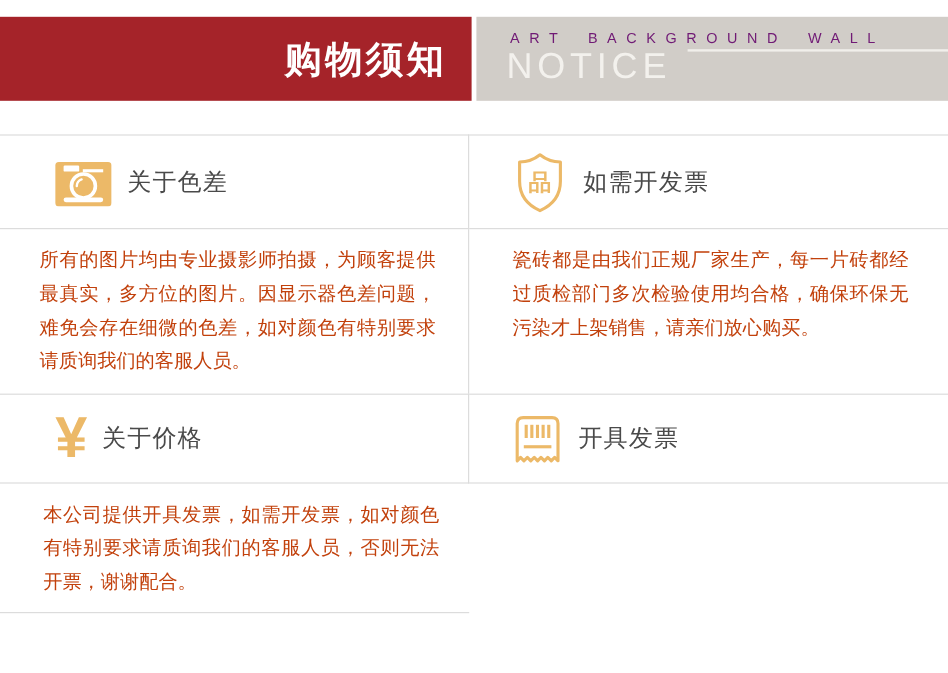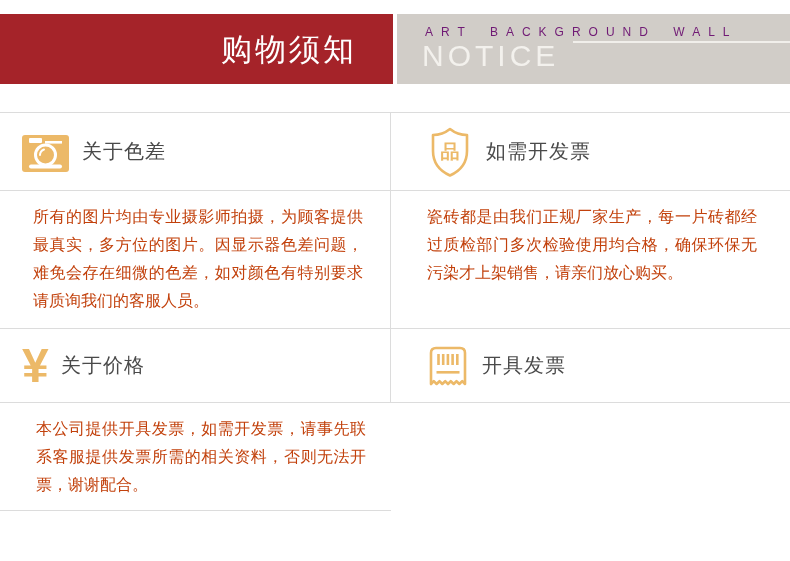--- a/index.html
+++ b/index.html
@@ -6,22 +6,22 @@
   body{
     width:790px;height:561px;position:relative;overflow:hidden;
     font-family:"Liberation Sans","DejaVu Sans",sans-serif;
   }
   
   .banner-red{
     position:absolute;left:0;top:14px;width:393px;height:70px;
     background:#a52329;display:flex;align-items:center;justify-content:flex-end;
   }
   .banner-red .cn-title{
-    color:#ffffff;font-size:31px;font-weight:400;letter-spacing:3px;
-    padding-right:36px;line-height:1;
+    color:#ffffff;font-size:31px;font-weight:700;letter-spacing:3px;
+    padding-right:20px;line-height:1;
   }
   .banner-gray{
     position:absolute;left:397px;top:14px;width:393px;height:70px;
     background:#d1cdc8;
   }
   .art-line{
     position:absolute;left:28px;top:11px;
     color:#701a75;font-size:12px;letter-spacing:8px;word-spacing:6px;
     white-space:nowrap;
   }
@@ -39,21 +39,21 @@
   
   .grid{
     position:absolute;left:0;top:112px;width:790px;
     display:grid;grid-template-columns:391px 399px;
     grid-template-rows:79px 137px 75px 108px;
   }
   .cell{box-sizing:border-box;}
   .col-l{border-right:1px solid #dcdcdc;}
   .head{
     border-top:1px solid #dcdcdc;border-bottom:1px solid #dcdcdc;
-    display:flex;align-items:center;padding-left:22px;
+    display:flex;align-items:center;padding-left:46px;
   }
   .col-r.head,.col-r.body{padding-left:36px;}
   .head .ttl{
     font-size:20px;color:#4a4a4a;letter-spacing:1px;margin-left:13px;
   }
   .body{
     padding:13px 28px 0 33px;
   }
   .body p{
     margin:0;width:330px;font-size:16px;line-height:28px;color:#c2410c;
@@ -130,16 +130,16 @@
         <rect x="19.6" y="10" width="2.6" height="11" fill="#ecb968"></rect>
         <rect x="24.3" y="10" width="2.6" height="11" fill="#ecb968"></rect>
         <rect x="29" y="10" width="2.6" height="11" fill="#ecb968"></rect>
         <rect x="9.5" y="27" width="23" height="2.6" fill="#ecb968"></rect>
       </svg>
     </span>
     <span class="ttl">开具发票</span>
   </div>
 
   <div class="cell col-r body row4">
-    <p>本公司提供开具发票，如需开发票，请事先联系客服提供发票所需的相关资料，否则无法开票，谢谢配合。</p>
+    <p>本公司提供开具发票，如需开发票，如对颜色有特别要求请质询我们的客服人员，否则无法开票，谢谢配合。</p>
   </div>
 
 </div>
 
 </body></html>

